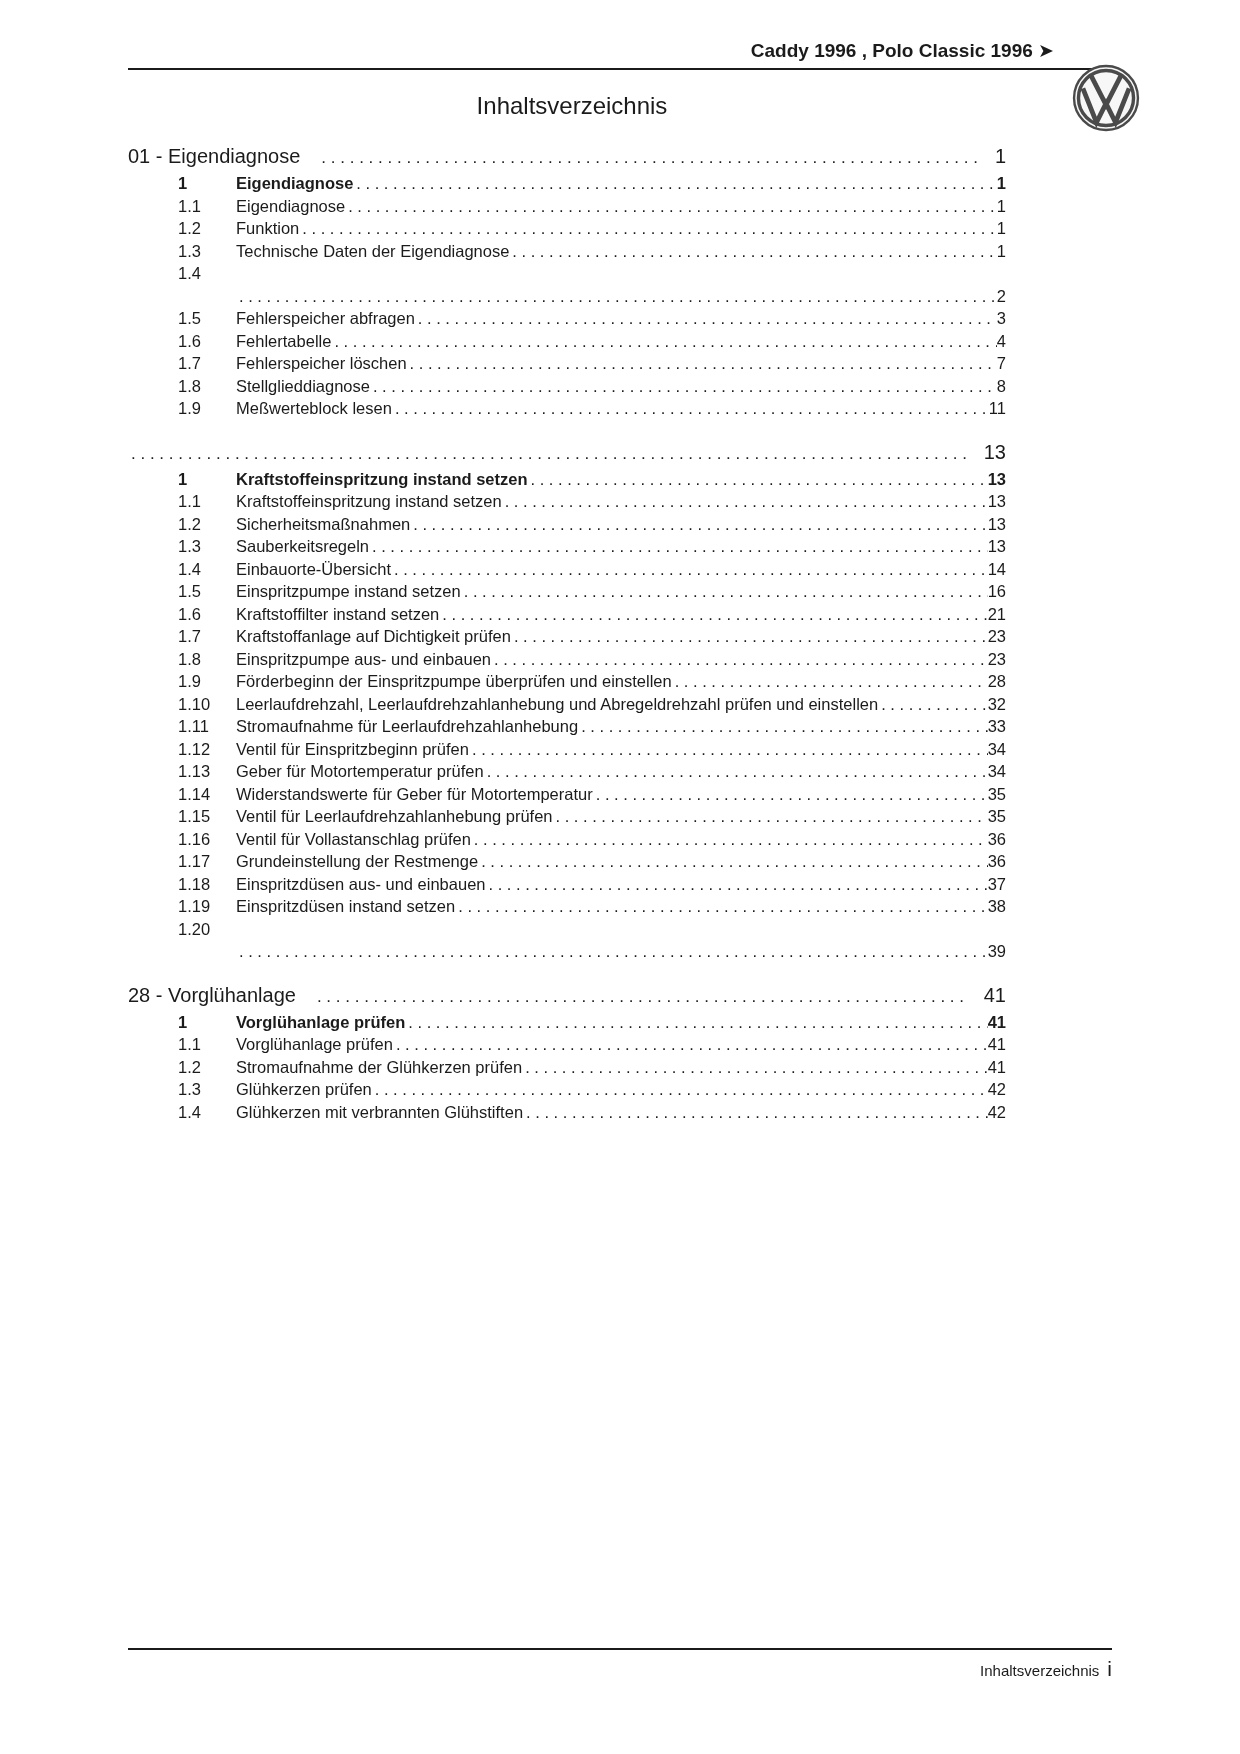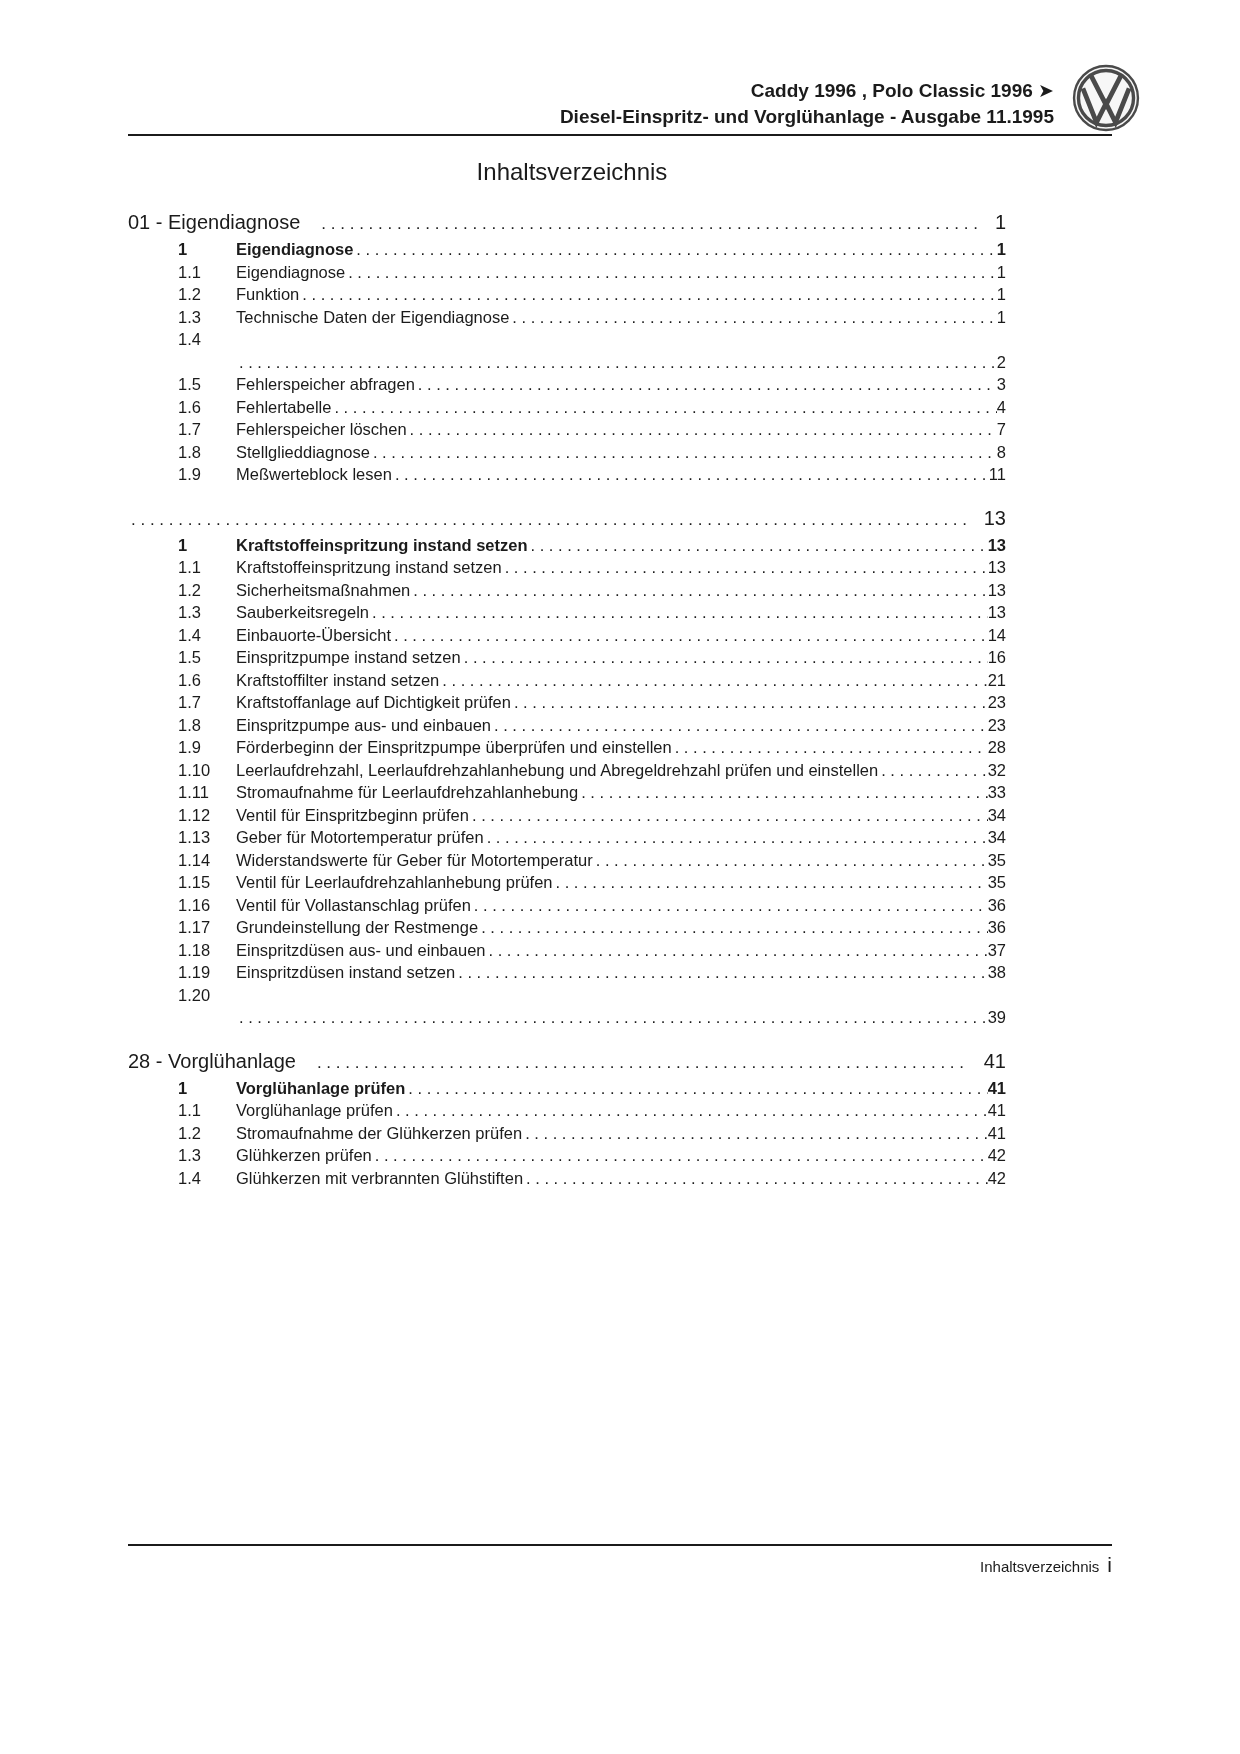--- a/index.html
+++ b/index.html
@@ -6,21 +6,21 @@
   html, body { background: #ffffff; }
   body {
     width: 1240px; height: 1754px;
     position: relative; overflow: hidden;
     font-family: "Liberation Sans", "DejaVu Sans", sans-serif;
     color: #1b1b1b;
   }
   .page { position: absolute; inset: 0; padding: 0 128px; }
 
   
-  .header-block { padding-top: 78px; position: relative; }
+  .header-block { padding-top: 38px; position: relative; }
   .header-text {
     text-align: right;
     font-weight: bold;
     font-size: 19px;
     line-height: 26px;
     padding-right: 58px;
   }
   .vw-logo {
     position: absolute;
     top: 64px; right: -28px;
@@ -58,34 +58,33 @@
   .leader {
     flex: 1 1 auto; min-width: 0;
     overflow: hidden; white-space: nowrap;
     padding: 0 3px;
     font-size: 16.5px;
   }
   .section-header .leader { font-size: 17px; }
   .page-num { white-space: nowrap; }
 
   
-  .footer { position: absolute; left: 128px; right: 128px; top: 1544px; }
+  .footer { position: absolute; left: 128px; right: 128px; top: 1648px; }
   .footer-rule { border: none; border-top: 2px solid #1b1b1b; }
   .footer-text { text-align: right; margin-top: 7px; font-size: 15px; }
   .footer-page { font-size: 21px; margin-left: 8px; }
 </style>
 </head>
 <body>
 
 <div class="page">
 
   <div class="header-block">
     <div class="header-text">
       <div>Caddy 1996 , Polo Classic 1996 ➤</div>
-      <div>Diesel-Einspritz- und Vorglühanlage - Ausgabe 11.1995</div>
     </div>
     <div class="vw-logo">
       <svg viewBox="0 0 100 100" width="68" height="68">
         <circle cx="50" cy="50" r="47" fill="#f7f7f7" stroke="#4a4a4a" stroke-width="3.5"></circle>
         <circle cx="50" cy="50" r="40.5" fill="none" stroke="#4a4a4a" stroke-width="5"></circle>
         <g stroke="#4a4a4a" stroke-width="7" fill="none">
           <polyline points="28,17 50,60 72,17"></polyline>
           <polyline points="16,36 36,86 50,58 64,86 84,36"></polyline>
         </g>
       </svg>

